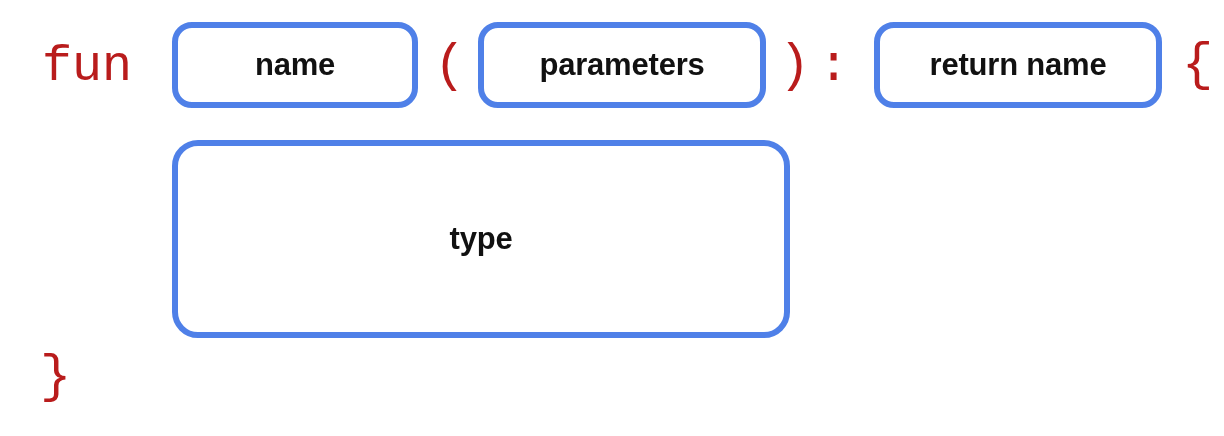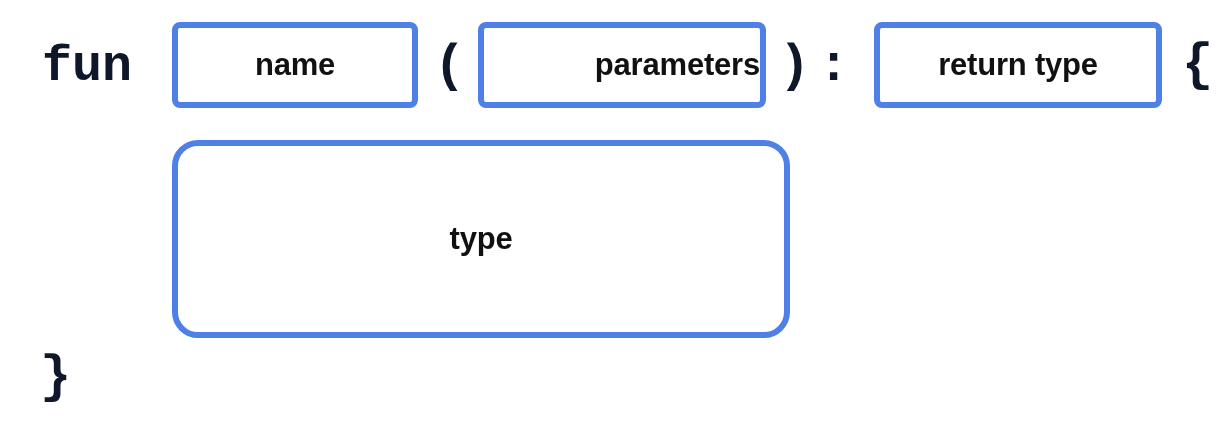--- a/index.html
+++ b/index.html
@@ -15,22 +15,22 @@
     width: 1224px;
     height: 436px;
     background: #ffffff;
     overflow: hidden;
   }
 
   
   .mono {
     position: absolute;
     font-family: "Liberation Mono", "DejaVu Sans Mono", monospace;
-    color: #0f172a;
-    font-weight: 700;
+    color: #b91c1c;
+    font-weight: 400;
     line-height: 1;
     white-space: pre;
     text-align: center;
   }
   .kw-fun {
     left: 42px;
     top: 42px;
     font-size: 50px;
     letter-spacing: 0px;
   }
@@ -41,37 +41,37 @@
   .p-close-paren { left: 779px;  top: 41px; }
   .p-colon       { left: 818px;  top: 41px; }
   .p-open-brace  { left: 1182px; top: 40px; }
   .p-close-brace { left: 40px;   top: 352px; }
 
   
   .slot {
     position: absolute;
     box-sizing: border-box;
     border: 6px solid #4f80e8;
-    border-radius: 8px;
+    border-radius: 20px;
     background: #ffffff;
     display: flex;
     align-items: center;
     justify-content: center;
   }
   .slot-label {
     font-family: "Liberation Sans", sans-serif;
     font-weight: 700;
     font-size: 31px;
     color: #111111;
     letter-spacing: -0.2px;
     white-space: nowrap;
   }
 
   .slot-name       { left: 172px; top: 22px;  width: 246px; height: 86px; }
-  .slot-parameters { left: 478px; top: 22px;  width: 288px; height: 86px; justify-content: flex-end; }
+  .slot-parameters { left: 478px; top: 22px;  width: 288px; height: 86px; }
   .slot-returntype { left: 874px; top: 22px;  width: 288px; height: 86px; }
 
   .slot-body {
     left: 172px;
     top: 140px;
     width: 618px;
     height: 198px;
     border-radius: 26px;
   }
   .slot-body .slot-label {
@@ -94,21 +94,21 @@
 
   <div class="slot slot-parameters">
     <span class="slot-label">parameters</span>
   </div>
 
   <span class="mono punct p-close-paren">)</span>
 
   <span class="mono punct p-colon">:</span>
 
   <div class="slot slot-returntype">
-    <span class="slot-label">return type</span>
+    <span class="slot-label">return name</span>
   </div>
 
   <span class="mono punct p-open-brace">{</span>
 
   <div class="slot slot-body">
     <span class="slot-label">type</span>
   </div>
 
   <span class="mono punct p-close-brace">}</span>
 

